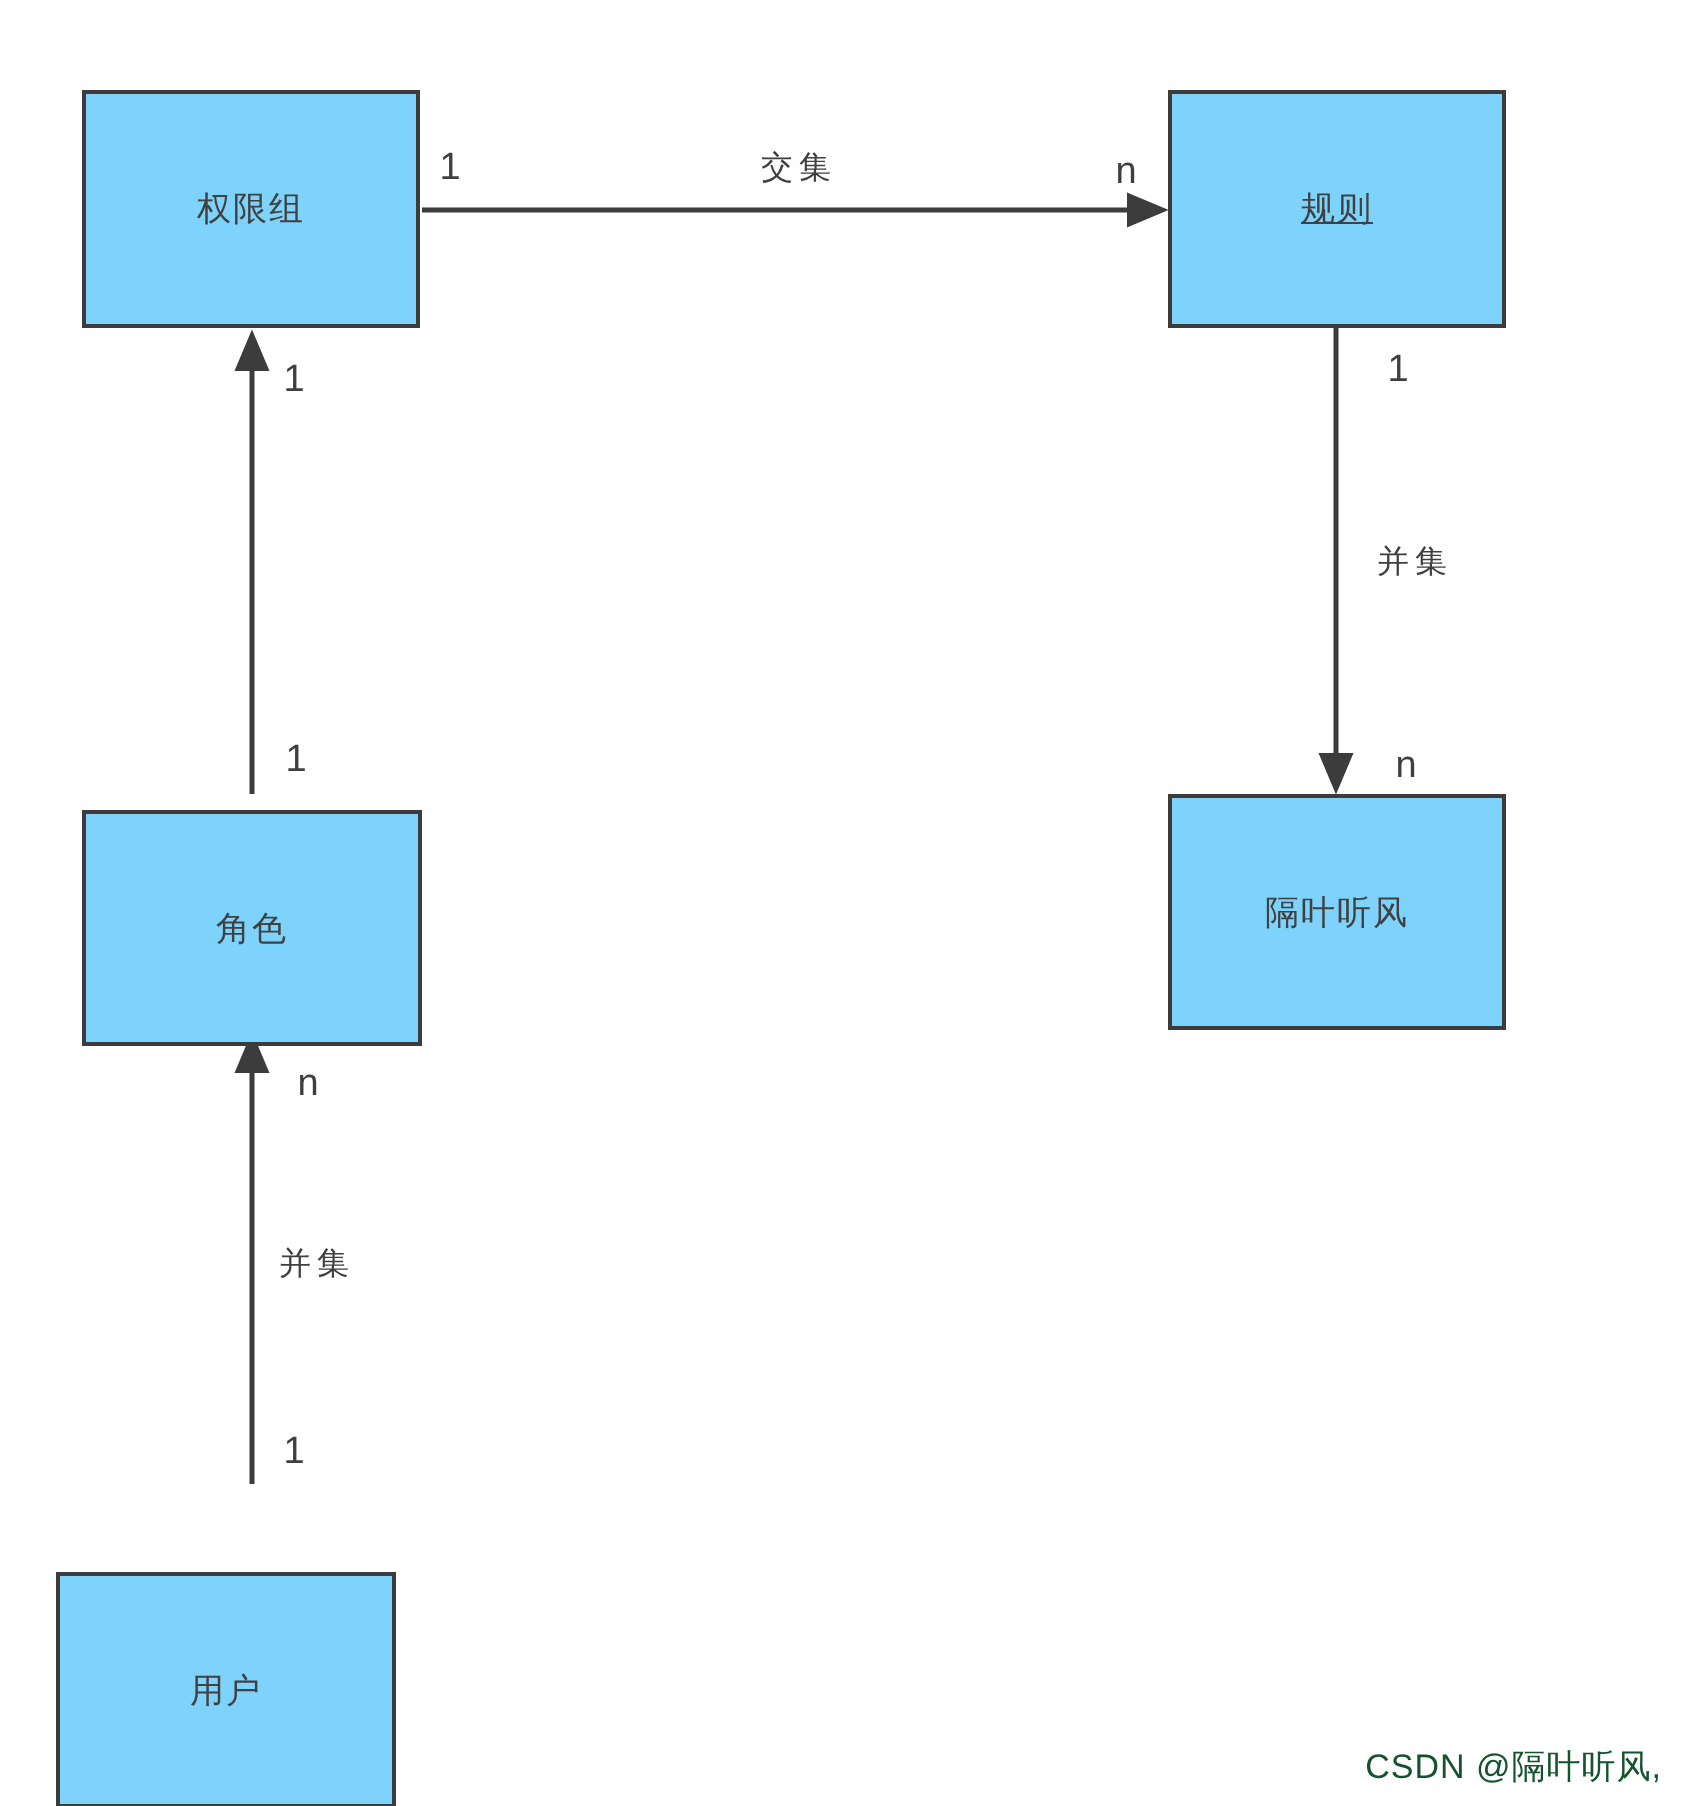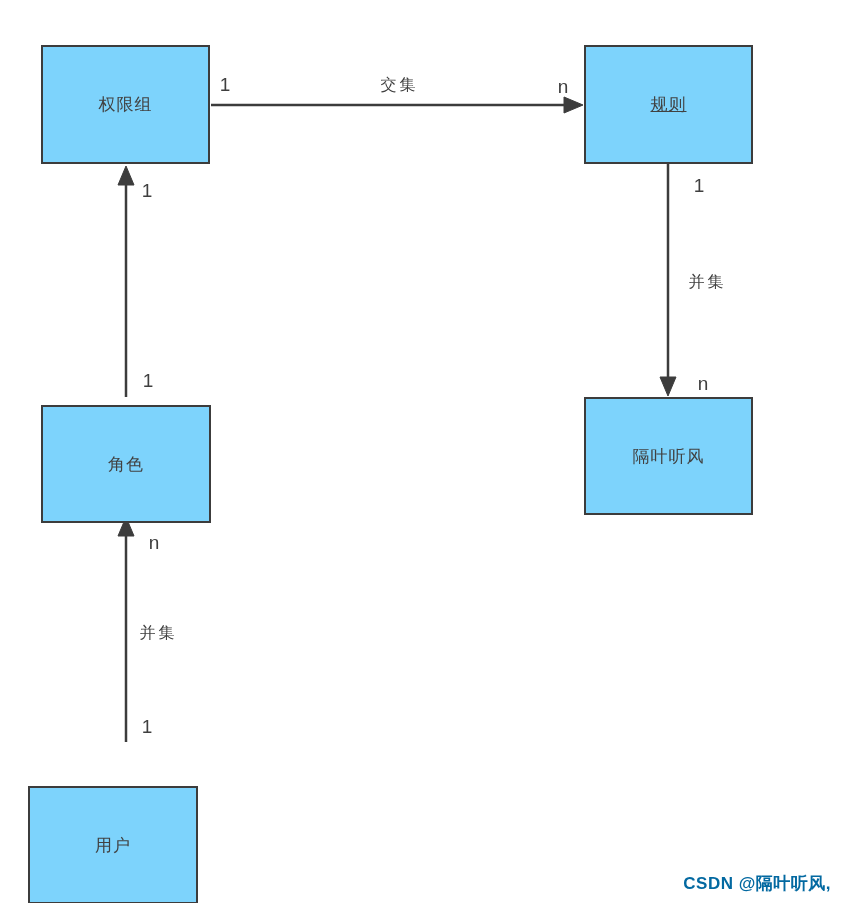--- a/index.html
+++ b/index.html
@@ -33,23 +33,22 @@
     white-space: nowrap;
     line-height: 1;
   }
   .num { font-size: 19px; }
   .zh  { font-size: 16px; letter-spacing: 3px; text-indent: 3px; }
   #watermark {
     position: absolute;
     right: 12px;
     bottom: 8px;
     font-size: 17px;
-    color: #0369a1;
+    color: #14532d;
     letter-spacing: 0.5px;
-    font-weight: bold;
   }
 </style>
 </head>
 <body>
 
 <div id="canvas">
 
   <svg id="edge-layer" width="843" height="903" viewBox="0 0 843 903" aria-hidden="true">
 
     <g>

